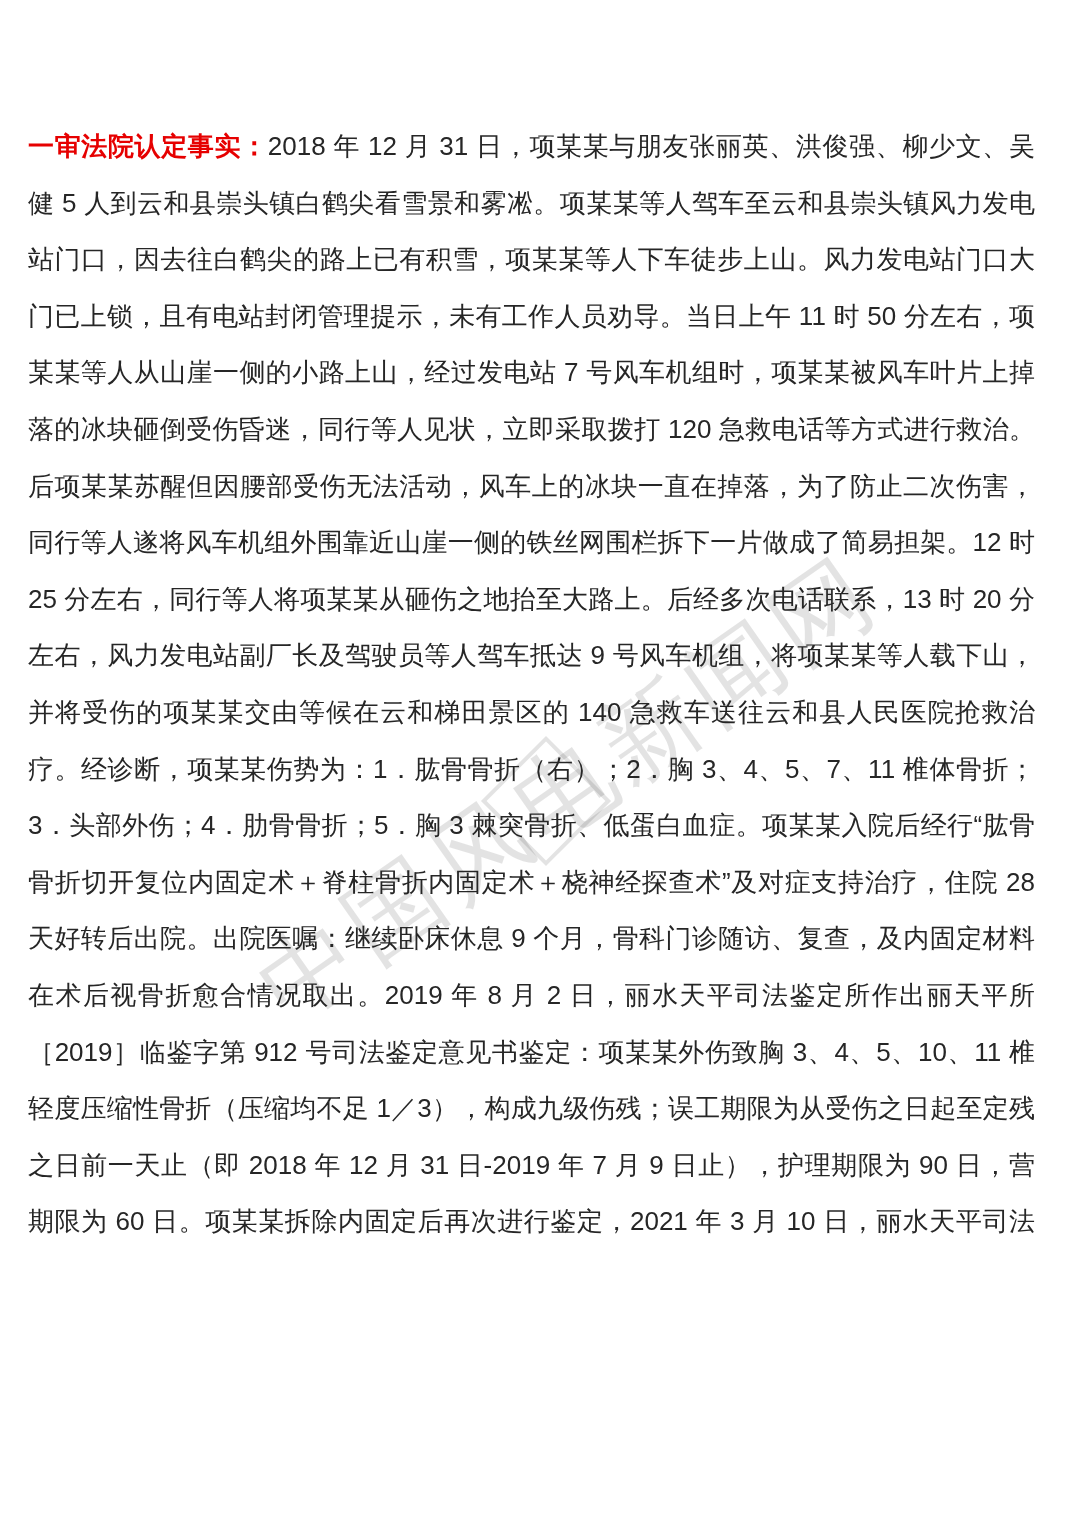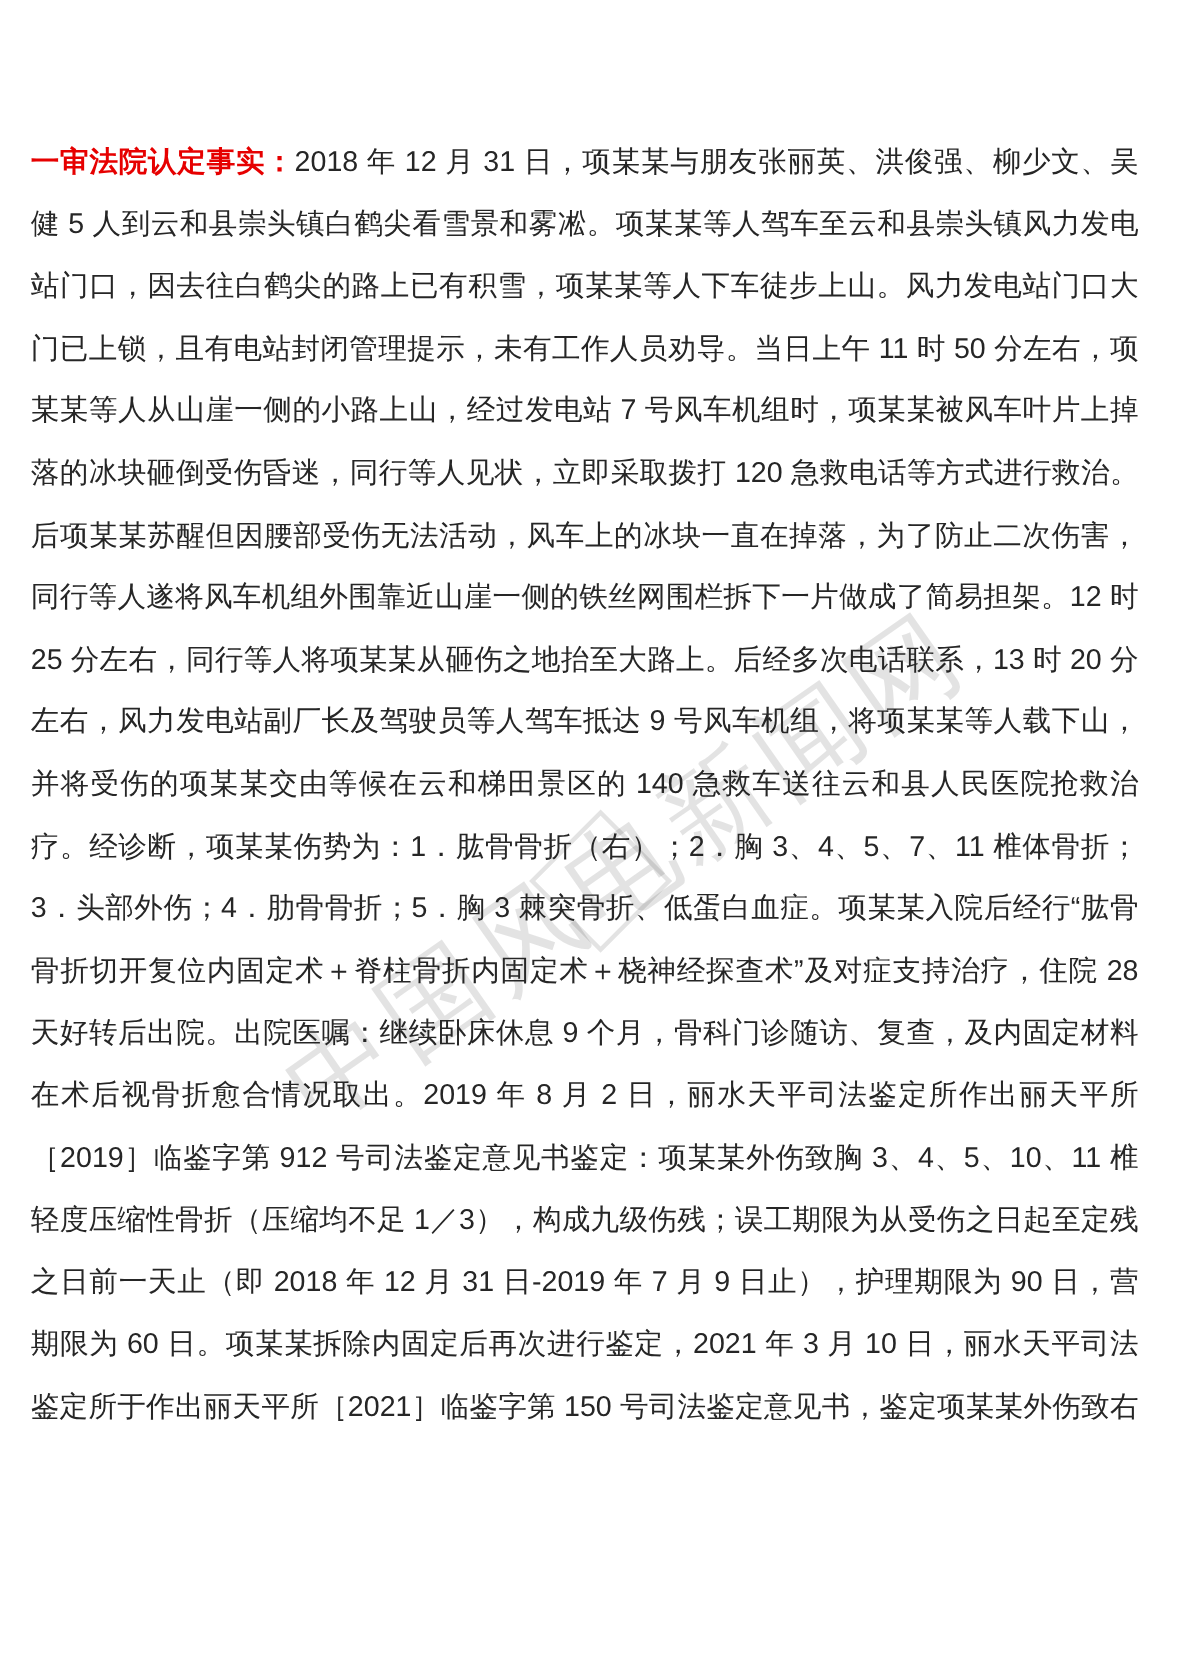--- a/index.html
+++ b/index.html
@@ -92,16 +92,15 @@
       <div class="text-line">并将受伤的项某某交由等候在云和梯田景区的 140 急救车送往云和县人民医院抢救治</div>
       <div class="text-line">疗。经诊断，项某某伤势为：1．肱骨骨折（右）；2．胸 3、4、5、7、11 椎体骨折；</div>
       <div class="text-line">3．头部外伤；4．肋骨骨折；5．胸 3 棘突骨折、低蛋白血症。项某某入院后经行“肱骨</div>
       <div class="text-line">骨折切开复位内固定术＋脊柱骨折内固定术＋桡神经探查术”及对症支持治疗，住院 28</div>
       <div class="text-line">天好转后出院。出院医嘱：继续卧床休息 9 个月，骨科门诊随访、复查，及内固定材料</div>
       <div class="text-line">在术后视骨折愈合情况取出。2019 年 8 月 2 日，丽水天平司法鉴定所作出丽天平所</div>
       <div class="text-line">［2019］临鉴字第 912 号司法鉴定意见书鉴定：项某某外伤致胸 3、4、5、10、11 椎体</div>
       <div class="text-line">轻度压缩性骨折（压缩均不足 1／3），构成九级伤残；误工期限为从受伤之日起至定残</div>
       <div class="text-line">之日前一天止（即 2018 年 12 月 31 日-2019 年 7 月 9 日止），护理期限为 90 日，营养</div>
       <div class="text-line">期限为 60 日。项某某拆除内固定后再次进行鉴定，2021 年 3 月 10 日，丽水天平司法</div>
-      <div class="text-line">鉴定所于作出丽天平所［2021］临鉴字第 150 号司法鉴定意见书，鉴定项某某外伤致右</div>
     </div>
 
 </div>
 
 </body></html>

